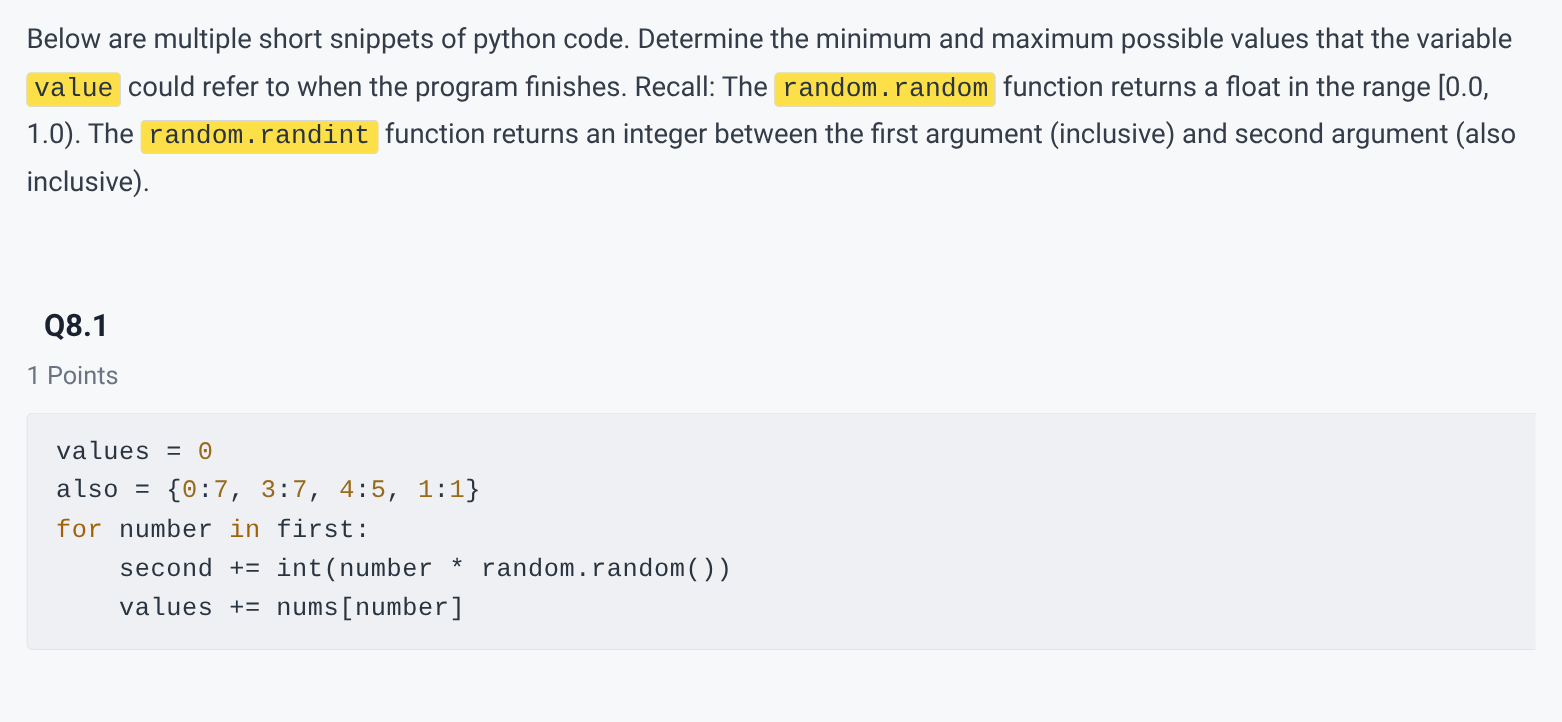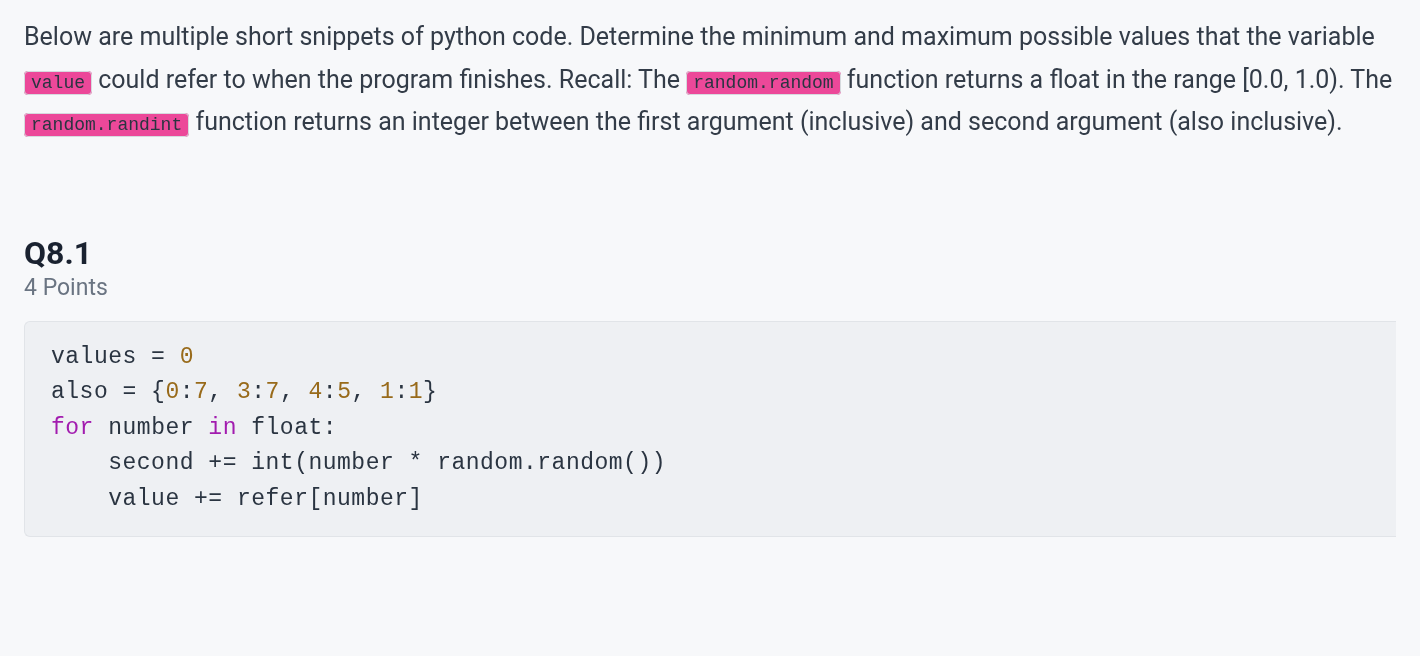--- a/index.html
+++ b/index.html
@@ -17,71 +17,71 @@
     padding: 16px 24px 24px 24px;
   }
   .instructions {
     font-size: 25px;
     line-height: 1.7;
     color: #333c48;
     margin-bottom: 90px;
   }
   .instructions .code-inline {
     font-family: "SFMono-Regular", Consolas, "Liberation Mono", Menlo, Courier, monospace;
-    font-size: 18px;
-    background: #ec4899;
+    font-size: 24px;
+    background: #fde047;
     border: 1px solid #d6dade;
     border-radius: 4px;
     padding: 1px 6px;
     color: #2a3441;
   }
   .question-header {
     margin-bottom: 20px;
   }
   .q-num {
-    font-size: 32px;
+    font-size: 28px;
     font-weight: 700;
     color: #1a2230;
-    margin: 0;
+    margin: 16px;
   }
   .q-points {
     font-size: 23px;
     color: #6a7482;
     margin-top: 2px;
   }
   .code-block {
     background: #eef0f3;
     border: 1px solid #e1e4e8;
     border-right: none;
     border-radius: 6px 0 0 6px;
     padding: 18px 26px;
     font-family: "SFMono-Regular", Consolas, "Liberation Mono", Menlo, Courier, monospace;
     font-size: 23px;
     line-height: 1.55;
     color: #2a3441;
     white-space: pre;
     overflow-x: auto;
     letter-spacing: 0.5px;
   }
-  .kw  { color: #a21caf; margin-top: 48px; }  
+  .kw  { color: #a16207; margin-top: 48px; }  
   .num { color: #986a1a; }  
 </style>
 </head>
 <body>
 
 <div class="container">
 
   <div class="instructions">
     <span>Below are multiple short snippets of python code. Determine the minimum and maximum possible values that the variable </span><code class="code-inline">value</code><span> could refer to when the program finishes. Recall: The </span><code class="code-inline">random.random</code><span> function returns a float in the range [0.0, 1.0). The </span><code class="code-inline">random.randint</code><span> function returns an integer between the first argument (inclusive) and second argument (also inclusive).</span>
   </div>
 
   <div class="question-header">
     <div class="q-num">Q8.1</div>
-    <div class="q-points">4 Points</div>
+    <div class="q-points">1 Points</div>
   </div>
 
   <div class="code-block"><span><span>values = </span><span class="num">0</span></span>
 <span><span>also = {</span><span class="num">0</span><span>:</span><span class="num">7</span><span>, </span><span class="num">3</span><span>:</span><span class="num">7</span><span>, </span><span class="num">4</span><span>:</span><span class="num">5</span><span>, </span><span class="num">1</span><span>:</span><span class="num">1</span><span>}</span></span>
-<span><span class="kw">for</span><span> number </span><span class="kw">in</span><span> float:</span></span>
+<span><span class="kw">for</span><span> number </span><span class="kw">in</span><span> first:</span></span>
 <span>    second += int(number * random.random())</span>
-<span>    value += refer[number]</span></div>
+<span>    values += nums[number]</span></div>
 
 </div>
 
 </body></html>

